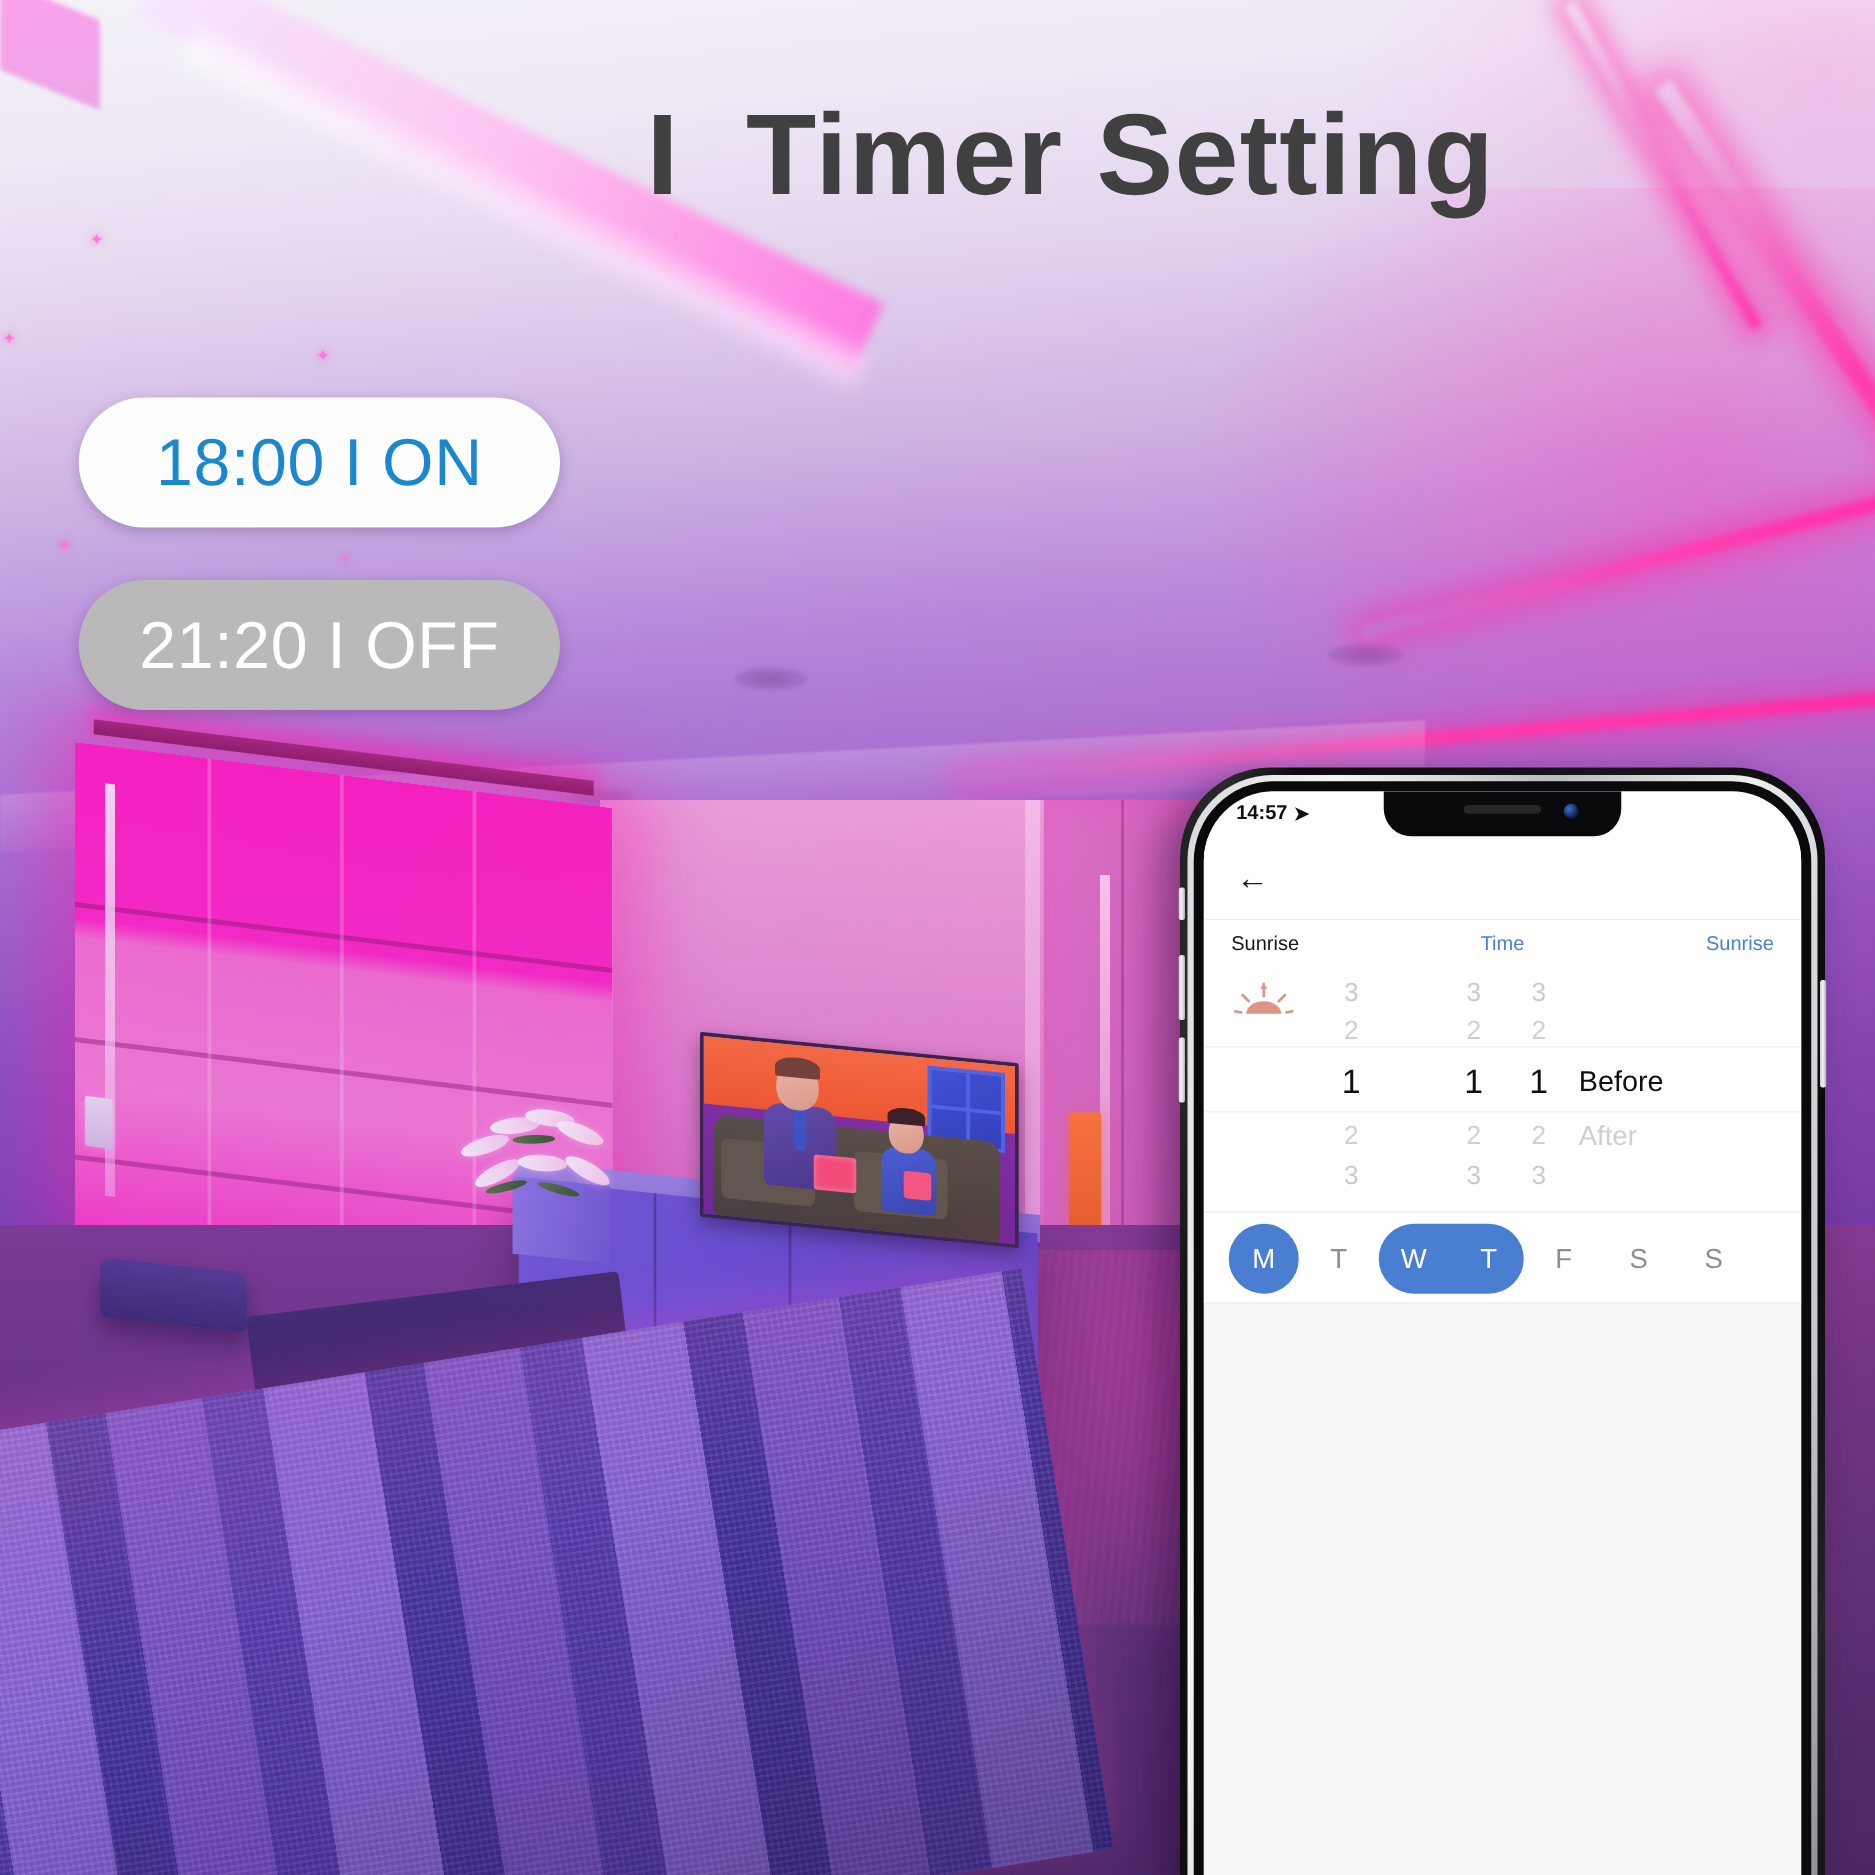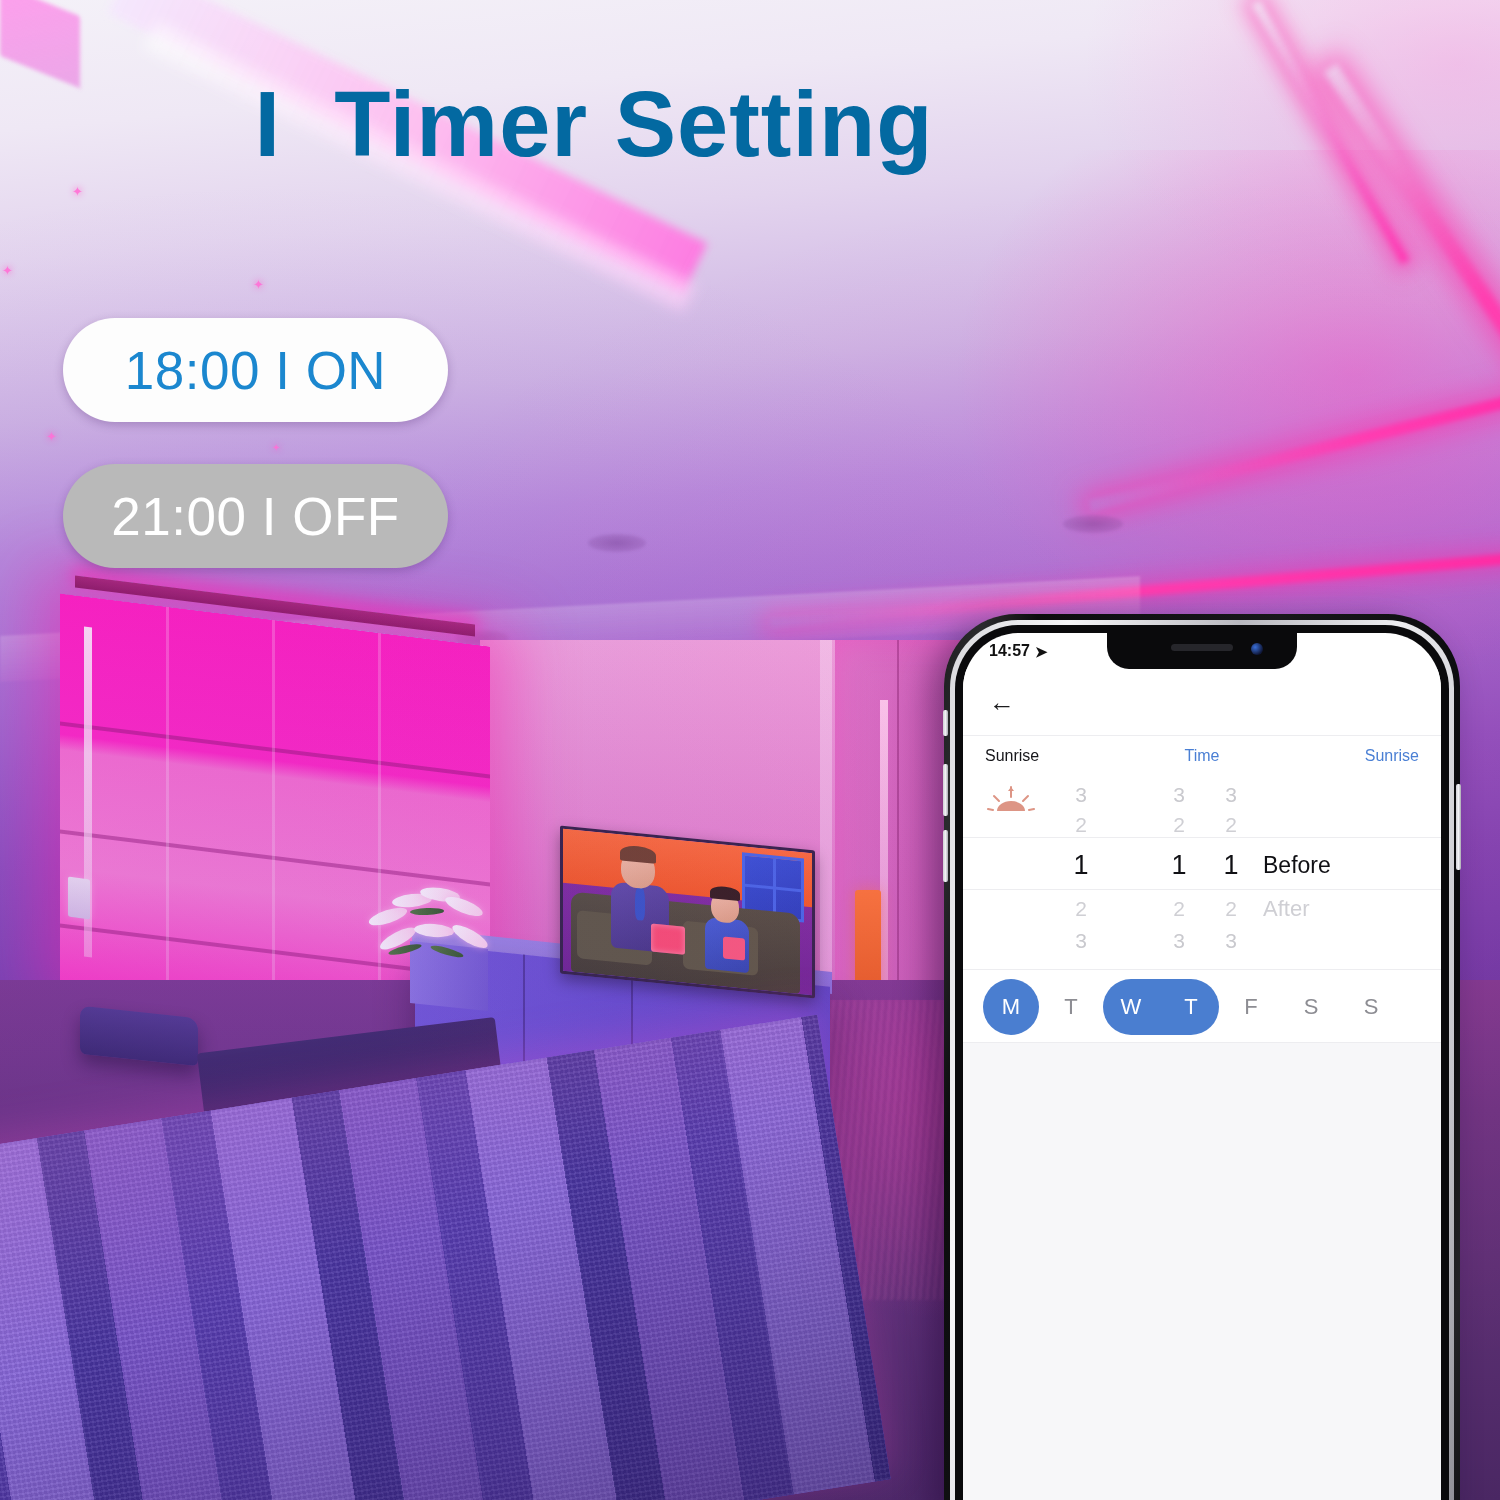--- a/index.html
+++ b/index.html
@@ -195,22 +195,22 @@
     background:#3a2a55; transform:rotate(-6deg); border-radius:3px; }
 
   
   .wash{ position:absolute; inset:0; pointer-events:none;
     background:
       radial-gradient(ellipse at 18% 78%, rgba(120,60,200,.18), rgba(0,0,0,0) 60%),
       radial-gradient(ellipse at 82% 52%, rgba(255,50,170,.12), rgba(0,0,0,0) 55%);
   }
 
   
-  #headline{ position:absolute; left:4px; top:72px; width:1180px;
-    text-align:center; color:#0369a1; font-size:92px; letter-spacing:1px;
+  #headline{ position:absolute; left:16px; top:72px; width:1180px;
+    text-align:right; color:#404040; font-size:92px; letter-spacing:1px;
     font-weight:700; white-space:pre; }
 
   
   .pill{ position:absolute; border-radius:60px; display:flex; align-items:center;
     justify-content:center; font-size:53px; letter-spacing:.5px; }
   #pill-on{ left:63px; top:318px; width:385px; height:104px;
     background:#fdfdfd; color:#1b87cf;
     box-shadow:0 3px 10px rgba(60,20,90,.25); }
   #pill-off{ left:63px; top:464px; width:385px; height:104px;
     background:#b9b9b9; color:#ffffff;
@@ -404,21 +404,21 @@
 
   <div class="wash"></div>
 </div>
 
 <div id="headline">I  Timer Setting</div>
 
 <div class="pill" id="pill-on">
   <span>18:00 I ON</span>
 </div>
 <div class="pill" id="pill-off">
-  <span>21:00 I OFF</span>
+  <span>21:20 I OFF</span>
 </div>
 
 <div id="phone">
   <div class="phone-outer"></div>
   <div class="phone-band"></div>
   <div class="phone-band2"></div>
 
   <div class="btn-side" id="mute-switch"></div>
   <div class="btn-side" id="vol-up"></div>
   <div class="btn-side" id="vol-down"></div>

